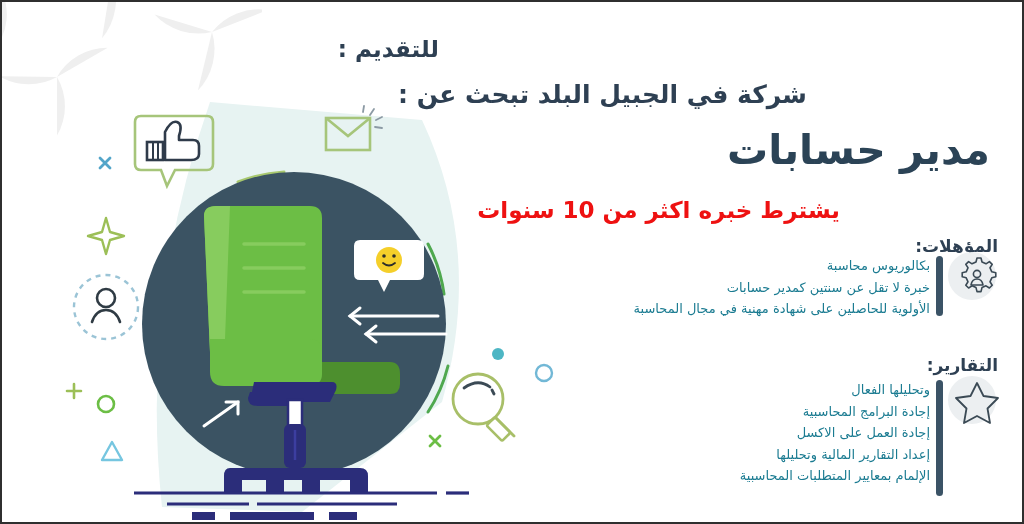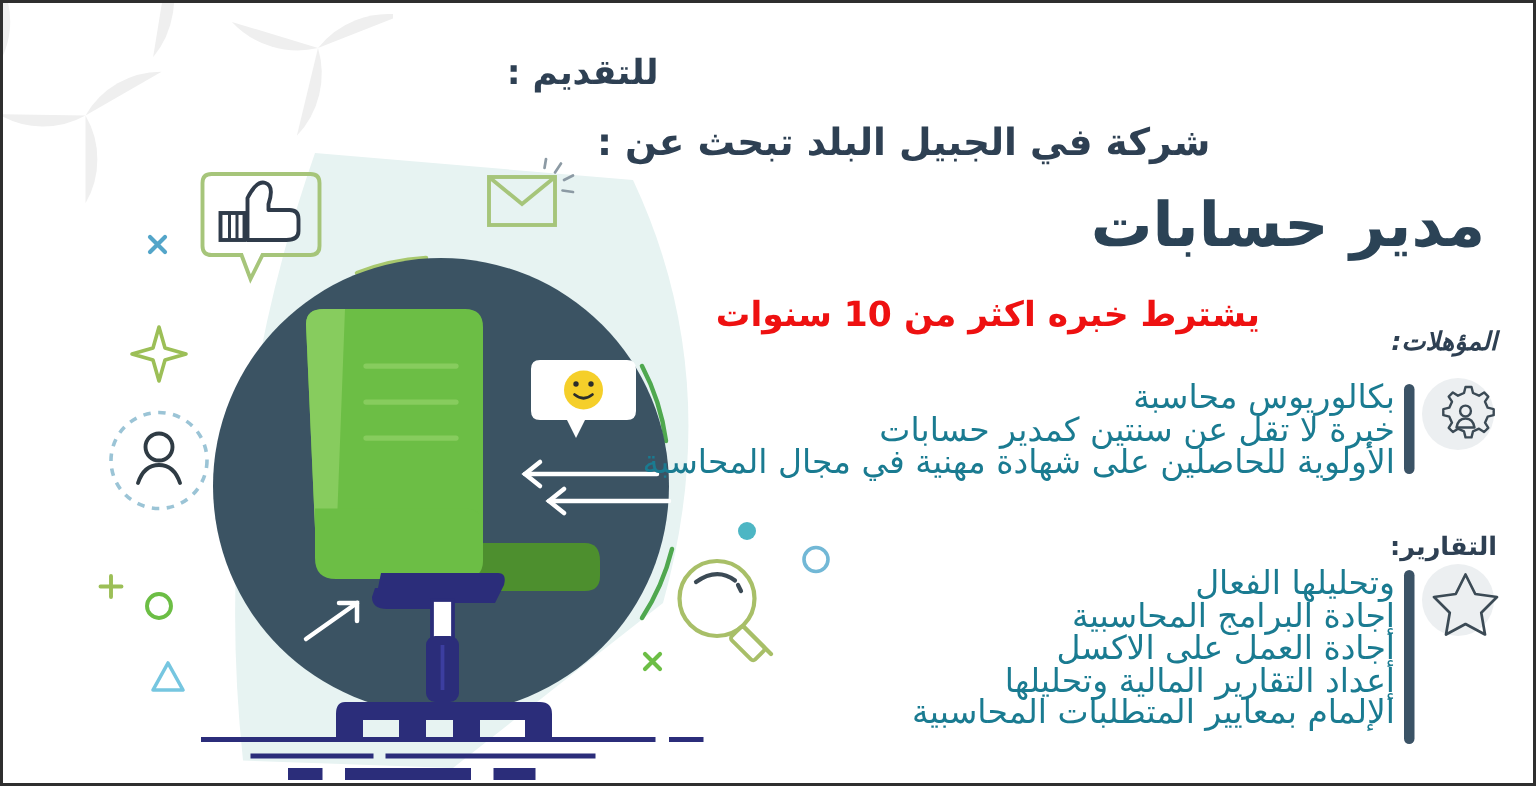--- a/index.html
+++ b/index.html
@@ -50,39 +50,39 @@
   }
   .experience{
     position:absolute;right:182px;top:195px;
     font-size:23px;font-weight:bold;color:#ee1111;white-space:nowrap;
   }
 
   .sect-title{
     position:absolute;right:24px;
     font-size:17px;font-weight:bold;color:#2e4053;white-space:nowrap;
   }
-  #qual-title{top:216px;font-style:italic;}
+  #qual-title{top:234px;}
   #skill-title{top:353px;}
 
   .badge{position:absolute;right:18px;width:56px;height:56px;}
   .badge .disc{
     position:absolute;left:0;top:0;width:48px;height:48px;border-radius:50%;
     background:#eceff1;
   }
   .badge svg{position:absolute;left:6px;top:2px;}
   #qual-badge{top:250px;}
   #skill-badge{top:374px;}
 
   .vbar{position:absolute;right:79px;width:7px;border-radius:4px;background:#3b5366;}
   #qual-bar{top:254px;height:60px;}
   #skill-bar{top:378px;height:116px;}
 
   .list{
     position:absolute;right:92px;text-align:right;
-    color:#17778c;font-size:22px;line-height:21.5px;white-space:nowrap;
+    color:#17778c;font-size:13px;line-height:21.5px;white-space:nowrap;
   }
   #qual-list{top:253px;}
   #skill-list{top:377px;}
   .list div{color:#1a7b91;}
 </style>
 </head>
 <body>
 
 <div id="poster">
 

